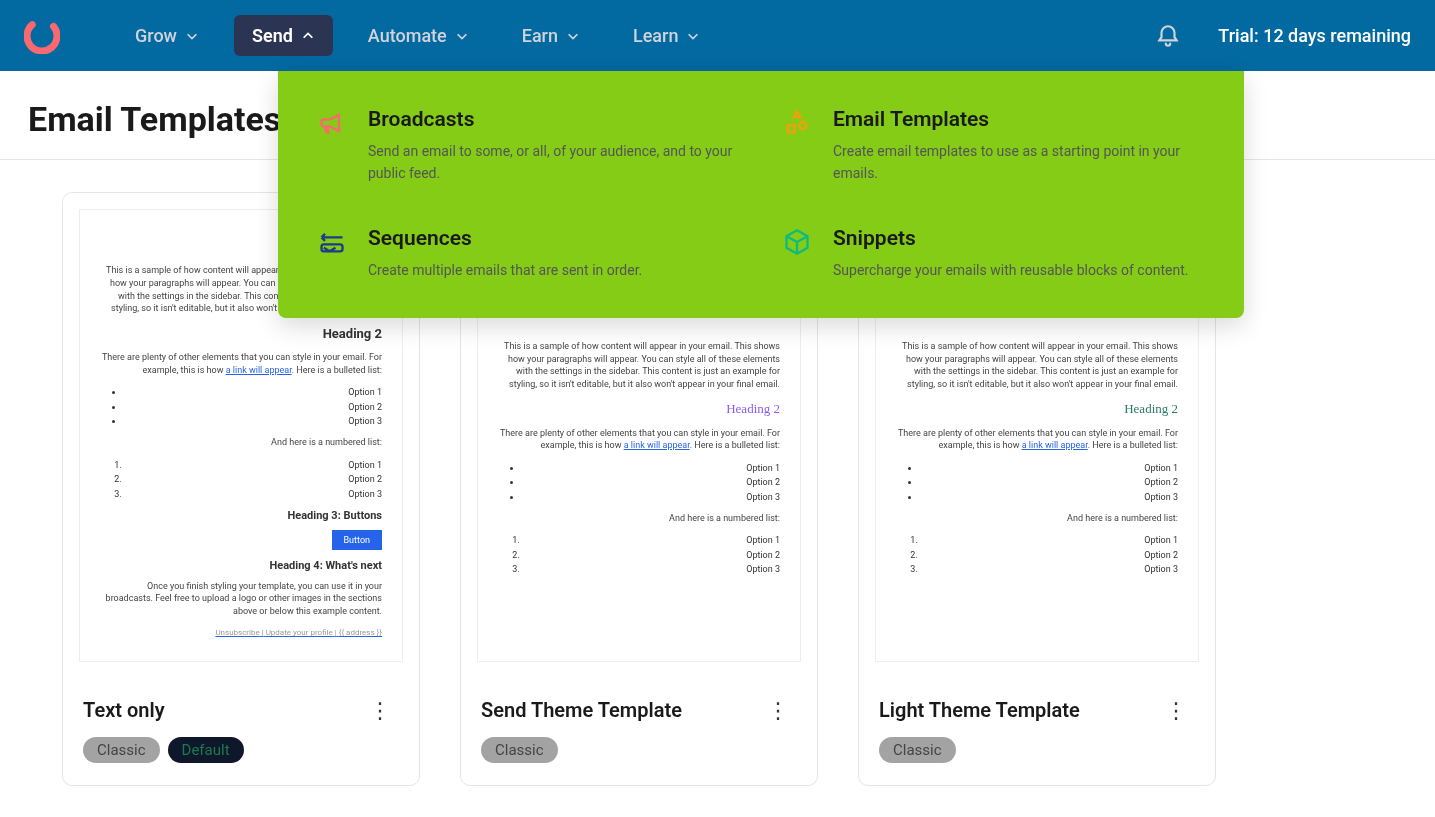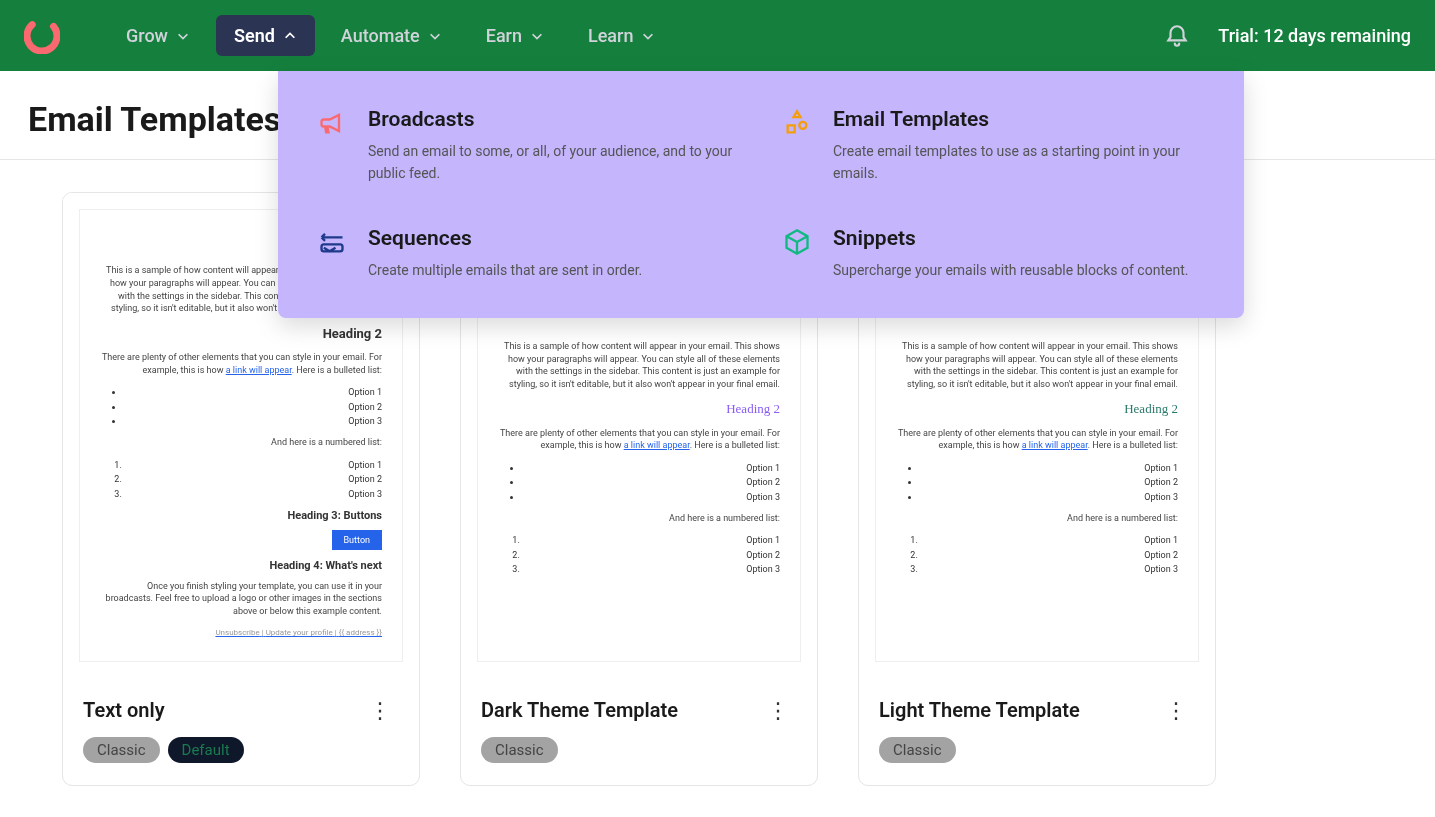--- a/index.html
+++ b/index.html
@@ -1,30 +1,30 @@
 <!DOCTYPE html>
 <html><head>
   <meta charset="utf-8">
   <style>
     * { margin: 0; padding: 0; box-sizing: border-box; }
     body { font-family: -apple-system, BlinkMacSystemFont, "Segoe UI", Roboto, sans-serif; background: #fff; color: #1a1a1a; }
     
-    .navbar { background: #15803d; height: 71px; display: flex; align-items: center; padding: 0 24px; gap: 8px; }
+    .navbar { background: #0369a1; height: 71px; display: flex; align-items: center; padding: 0 24px; gap: 17px; }
     .logo { width: 36px; height: 36px; margin-right: 40px; }
     .nav-item { color: #d0d3da; font-size: 18px; font-weight: 500; padding: 10px 18px; display: flex; align-items: center; gap: 8px; cursor: pointer; border-radius: 6px; }
     .nav-item.active { background: #2b3553; color: #fff; font-weight: 600; }
     .nav-item .chev { width: 14px; height: 14px; }
     .nav-spacer { flex: 1; }
     .bell-icon { width: 26px; height: 26px; color: #d0d3da; cursor: pointer; margin-right: 20px; }
     .trial { color: #fff; font-size: 18px; font-weight: 500; }
     
     .page-title-wrap { border-bottom: 1px solid #e5e5e5; }
     .page-title { font-size: 34px; font-weight: 700; padding: 28px 28px 20px; }
     
-    .dropdown { position: absolute; top: 71px; left: 278px; width: 966px; background: #c4b5fd; border-radius: 0 0 8px 8px; box-shadow: 0 8px 24px rgba(0,0,0,0.15); padding: 36px 40px; display: grid; grid-template-columns: 1fr 1fr; gap: 42px 44px; z-index: 100; }
+    .dropdown { position: absolute; top: 71px; left: 278px; width: 966px; background: #84cc16; border-radius: 0 0 8px 8px; box-shadow: 0 8px 24px rgba(0,0,0,0.15); padding: 36px 40px; display: grid; grid-template-columns: 1fr 1fr; gap: 42px 44px; z-index: 100; }
     .dd-item { display: flex; gap: 22px; cursor: pointer; }
     .dd-icon { width: 28px; height: 28px; flex-shrink: 0; margin-top: 2px; }
     .dd-title { font-size: 21px; font-weight: 600; color: #1a1a1a; margin-bottom: 10px; }
     .dd-desc { font-size: 14px; color: #555; line-height: 1.55; }
     
     .templates-row { display: flex; gap: 40px; padding: 32px 62px; text-align: right; }
     .tpl-card { width: 358px; border: 1px solid #e5e5e5; border-radius: 10px; overflow: hidden; background: #fff; display: flex; flex-direction: column; }
     .tpl-preview { flex: 1; padding: 16px; background: #fff; overflow: hidden; height: 420px; }
     .prev-surface { background: #fff; padding: 22px 20px; font-size: 10px; line-height: 1.4; color: #333; border: 1px solid #eee; height: 100%; overflow: hidden; }
     .prev-surface.withbanner { padding: 0; }
@@ -201,21 +201,21 @@
           <ol class="prev-ol">
             <li class="prev-li">Option 1</li>
             <li class="prev-li">Option 2</li>
             <li class="prev-li">Option 3</li>
           </ol>
         </div>
       </div>
     </div>
     <div class="tpl-footer">
       <div class="tpl-name-row">
-        <div class="tpl-name">Dark Theme Template</div>
+        <div class="tpl-name">Send Theme Template</div>
         <div class="tpl-menu">⋮</div>
       </div>
       <div class="tpl-tags">
         <span class="tag">Classic</span>
       </div>
     </div>
   </div>
 
   <div class="tpl-card">
     <div class="tpl-preview">

